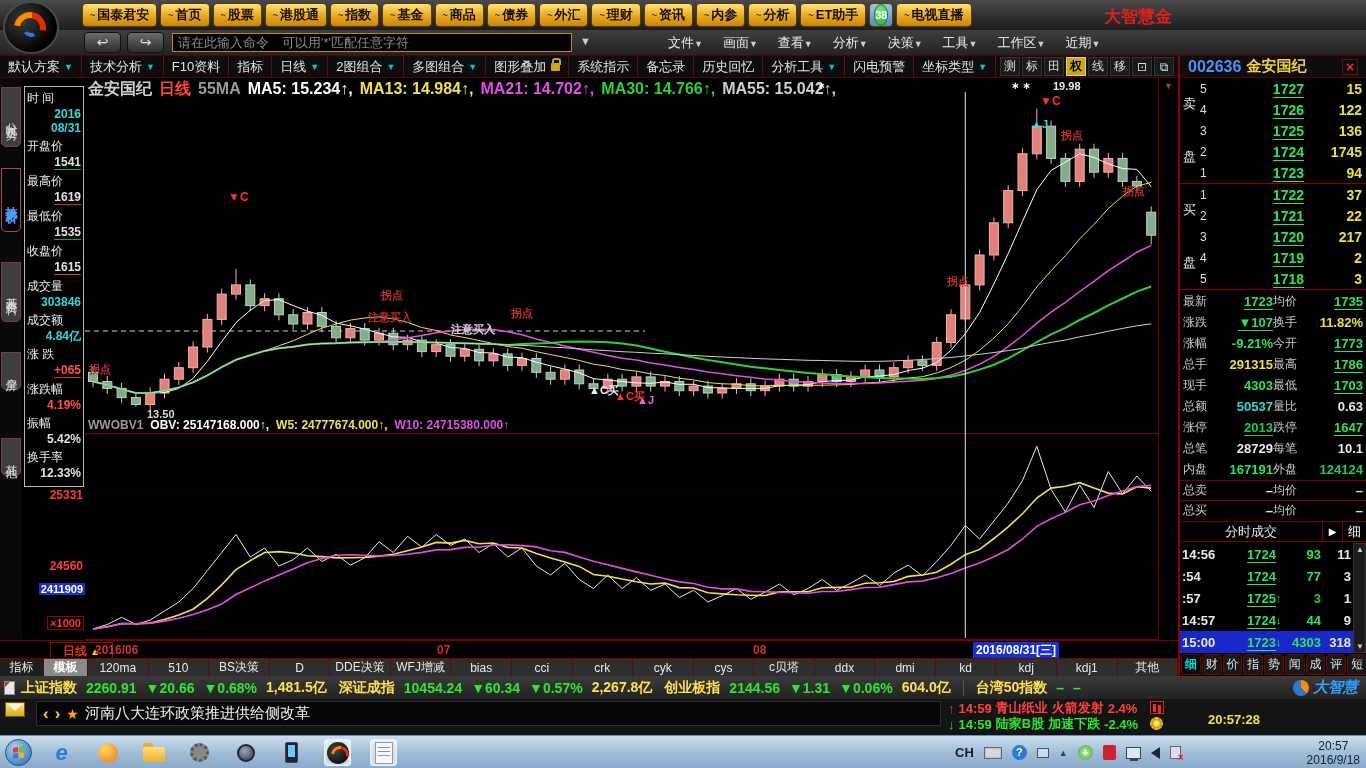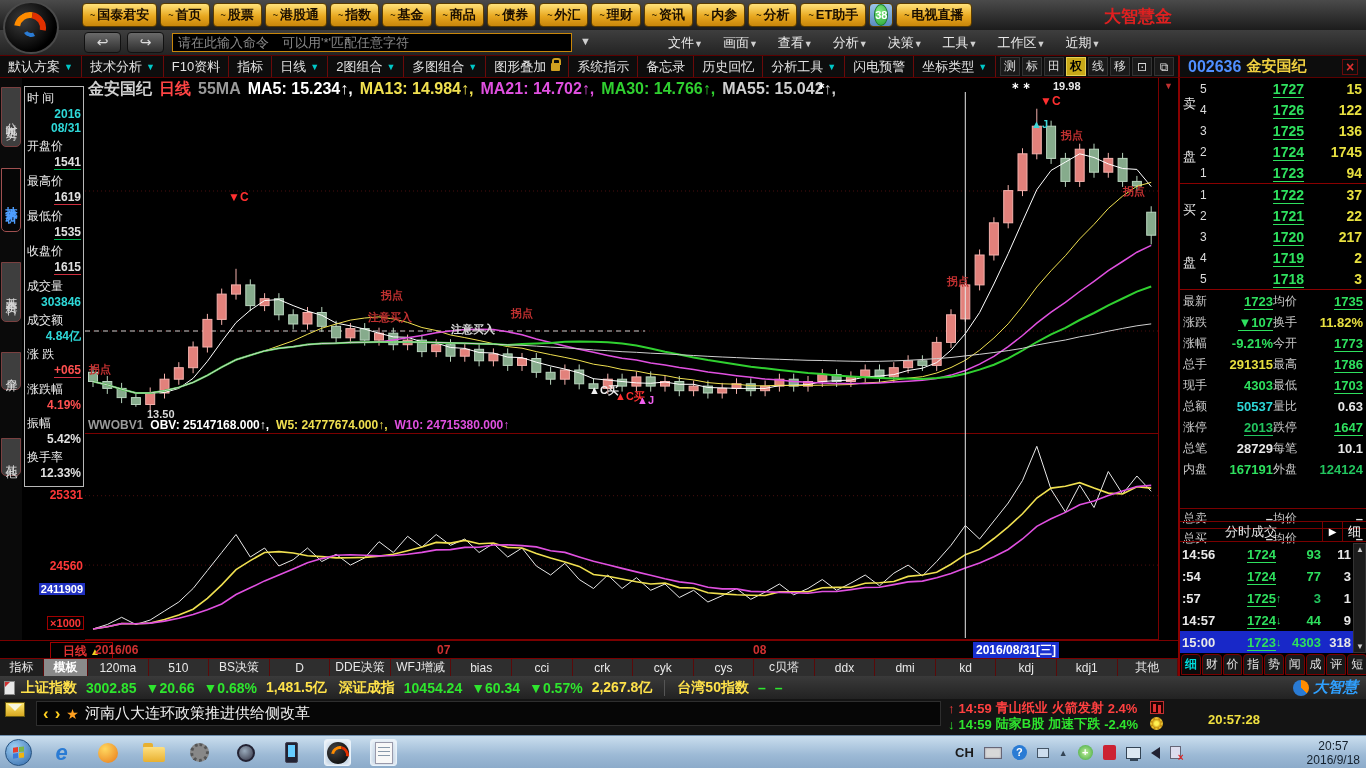--- a/index.html
+++ b/index.html
@@ -93,21 +93,21 @@
   .q-price{flex:1;text-align:right;color:#2ee05e;font-size:14px;font-weight:bold;}
   .q-price span{border-bottom:1px solid #2ee05e;}
   .q-vol{width:62px;text-align:right;color:#e8e040;font-size:14px;font-weight:bold;padding-right:4px;}
   .stats{position:absolute;left:0;top:213px;width:100%;}
   .s-row{height:21px;display:flex;align-items:center;padding:0 3px;}
   .s-l{width:34px;color:#c8c8c8;font-size:12px;}
   .s-v{flex:1;text-align:right;font-size:13px;font-weight:bold;}
   .s-v span{display:inline-block;}
   .g{color:#2ee05e;} .r{color:#22c55e;} .y{color:#e8e040;} .cy{color:#2ed8d8;} .w{color:#e8e8e8;}
   .u span{border-bottom:1px solid;}
-  .totals{position:absolute;left:0;top:402px;width:100%;margin-top:28px;}
+  .totals{position:absolute;left:0;top:402px;width:100%;}
   .t-row{height:20px;display:flex;align-items:center;border-top:1px solid #7a0000;padding:0 3px;}
   .t-row .s-v{color:#e0e0e0;}
   .tickhdr{position:absolute;left:0;top:443px;width:100%;height:21px;border-top:1px solid #7a0000;border-bottom:1px solid #7a0000;display:flex;align-items:center;}
   .tick-title{flex:1;text-align:center;color:#e8e8e8;font-size:13px;}
   .tick-play{width:20px;text-align:center;color:#fff;font-size:10px;border-left:1px solid #7a0000;height:100%;line-height:20px;}
   .tick-detail{width:24px;text-align:center;color:#fff;font-size:13px;border-left:1px solid #7a0000;height:100%;line-height:20px;}
   .ticks{position:absolute;left:0;top:465px;width:175px;}
   .tick-row{height:22px;display:flex;align-items:center;padding:0 2px;}
   .tick-row.sel{background:#1828c8;}
   .tk-time{width:42px;color:#e8e8e8;font-size:13px;font-weight:bold;}
@@ -840,31 +840,38 @@
       <div class="ind-tab">kd</div>
       <div class="ind-tab">kdj</div>
       <div class="ind-tab">kdj1</div>
       <div class="ind-tab">其他</div>
     </div>
 
   <div class="statusbar" id="statusbar">
     <div class="doc-icon"></div>
   <div class="idx-seg">
         <span class="idx-name">上证指数</span>
-        <span class="idx-val">3002.85</span>
+        <span class="idx-val">2260.91</span>
         <span class="idx-chg">▼20.66</span>
         <span class="idx-pct">▼0.68%</span>
         <span class="idx-amt">1,481.5亿</span>
       </div>
       <div class="idx-seg">
         <span class="idx-name">深证成指</span>
         <span class="idx-val">10454.24</span>
         <span class="idx-chg">▼60.34</span>
         <span class="idx-pct">▼0.57%</span>
         <span class="idx-amt">2,267.8亿</span>
+      </div>
+      <div class="idx-seg">
+        <span class="idx-name">创业板指</span>
+        <span class="idx-val">2144.56</span>
+        <span class="idx-chg">▼1.31</span>
+        <span class="idx-pct">▼0.06%</span>
+        <span class="idx-amt">604.0亿</span>
       </div>
       <div class="idx-sep"></div>
       <div class="idx-seg">
         <span class="idx-name">台湾50指数</span>
         <span class="idx-val">–</span>
         <span class="idx-chg">–</span>
       </div>
       <div class="sb-brand">
         <div class="sb-brand-icon"></div>
         <span class="sb-brand-text">大智慧</span>

